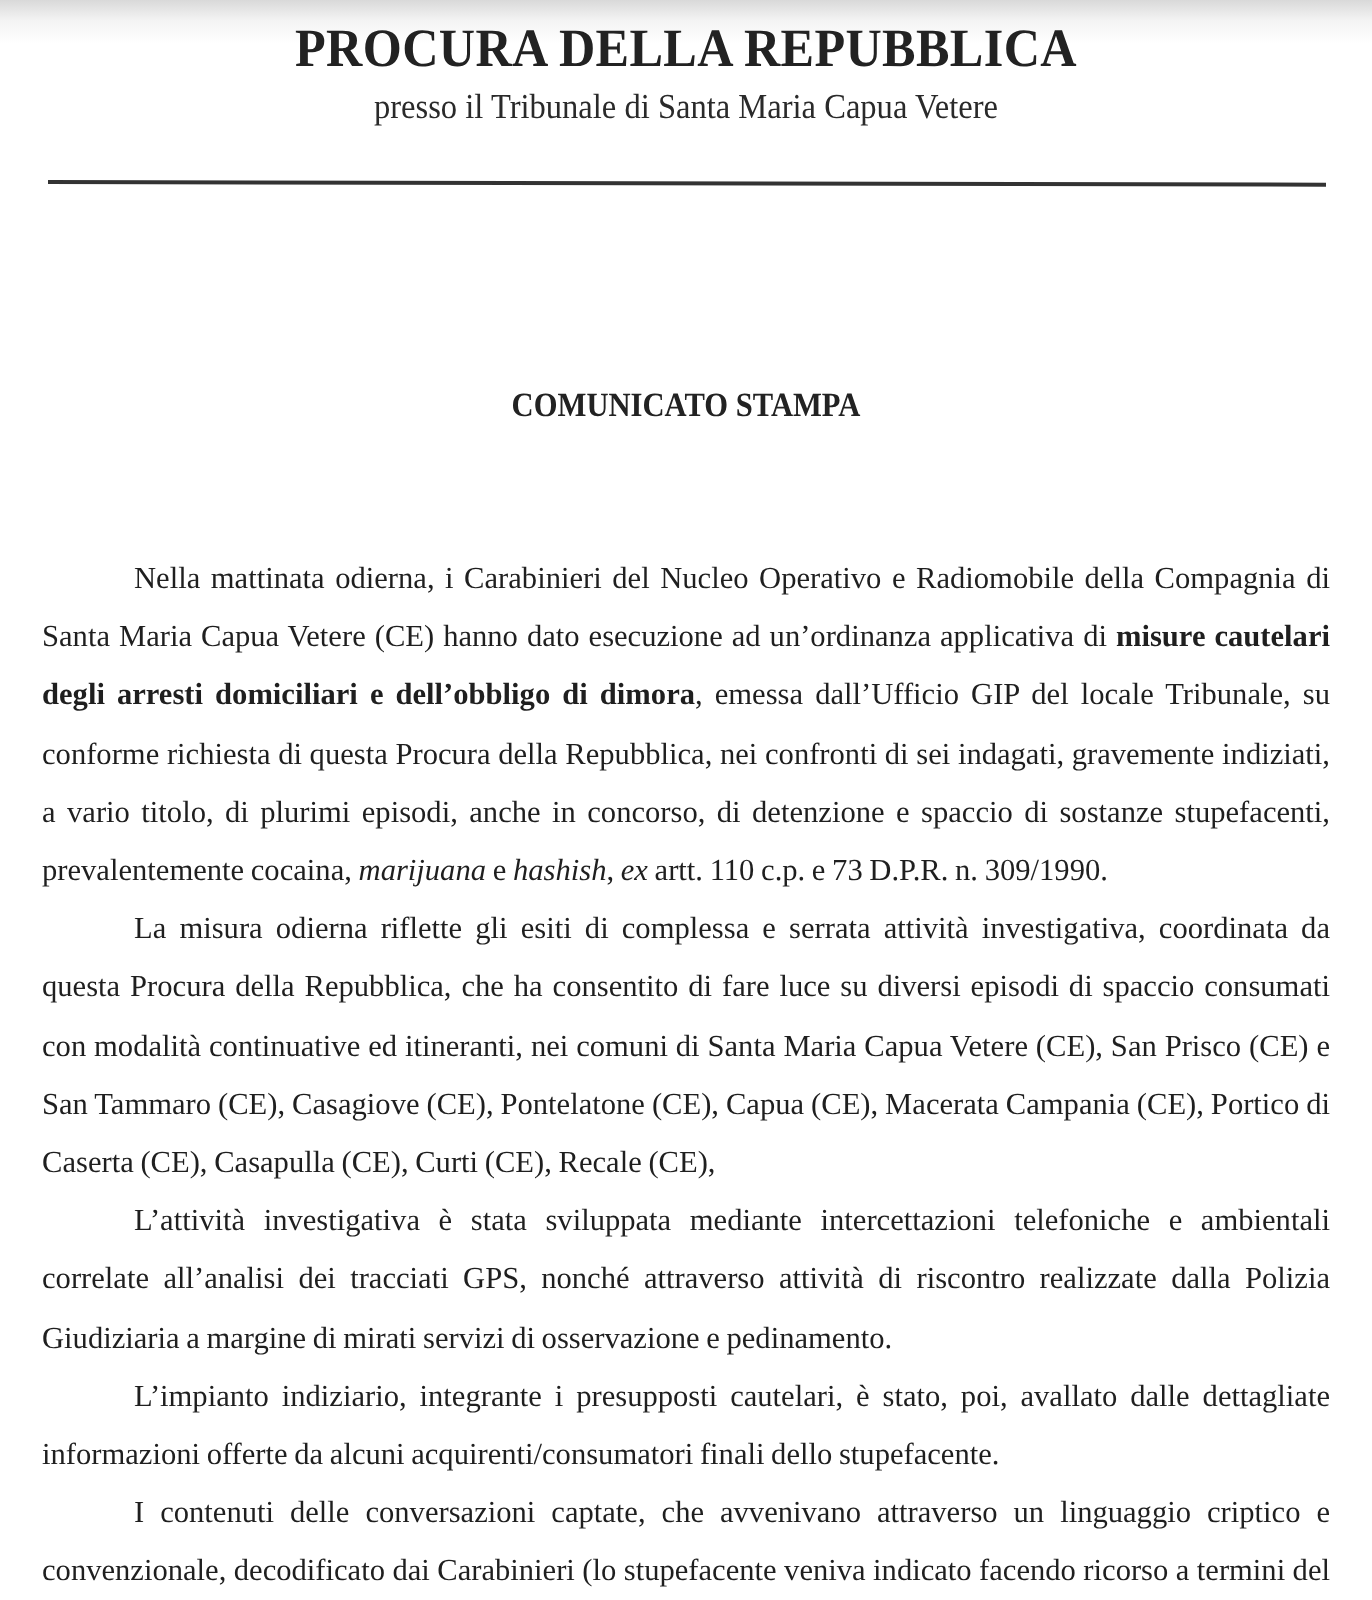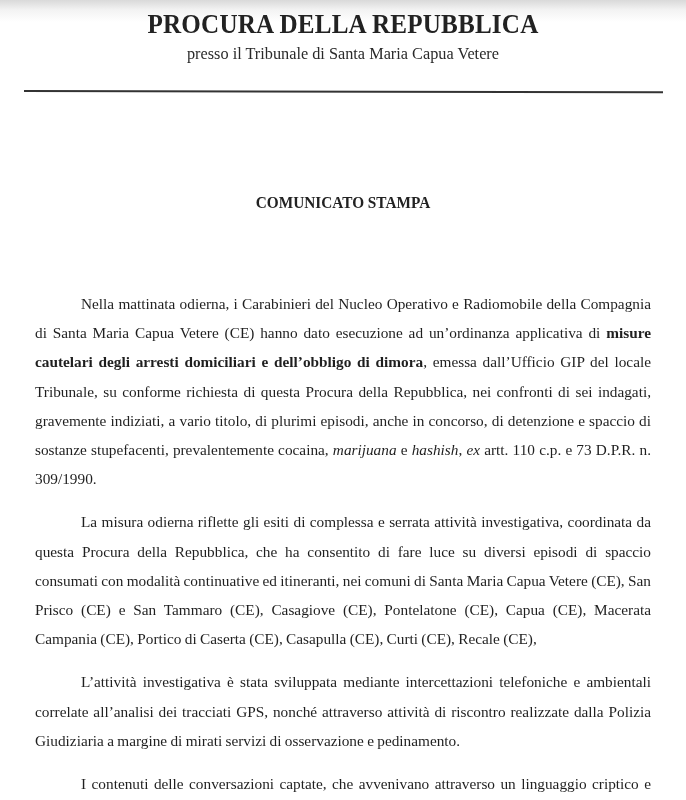--- a/index.html
+++ b/index.html
@@ -67,21 +67,21 @@
     .body-text {
       position: absolute;
       top: 275px;
       left: 21px;
       width: 644px;
       font-size: 15.3px;
       line-height: 29.2px;
       color: #1f1f1f;
     }
     .para {
-      margin: 14px;
+      margin: 0;
       text-align: justify;
       text-indent: 46px;
       word-spacing: -0.5px;
     }
     .para b { font-weight: bold; }
     .para i { font-style: italic; }
   </style>
 </head>
 <body>
 
@@ -89,15 +89,16 @@
   <div class="header-title">PROCURA DELLA REPUBBLICA</div>
   <div class="header-subtitle">presso il Tribunale di Santa Maria Capua Vetere</div>
   <div class="header-rule"></div>
 
   <div class="doc-title">COMUNICATO STAMPA</div>
 
   <div class="body-text">
     <p class="para"><span>Nella mattinata odierna, i Carabinieri del Nucleo Operativo e Radiomobile della Compagnia di Santa Maria Capua Vetere (CE) hanno dato esecuzione ad un’ordinanza applicativa di </span><b>misure cautelari degli arresti domiciliari e dell’obbligo di dimora</b><span>, emessa dall’Ufficio GIP del locale Tribunale, su conforme richiesta di questa Procura della Repubblica, nei confronti di sei indagati, gravemente indiziati, a vario titolo, di plurimi episodi, anche in concorso, di detenzione e spaccio di sostanze stupefacenti, prevalentemente cocaina, </span><i>marijuana</i><span> e </span><i>hashish</i><span>, </span><i>ex</i><span> artt. 110 c.p. e 73 D.P.R. n. 309/1990.</span></p>
     <p class="para"><span>La misura odierna riflette gli esiti di complessa e serrata attività investigativa, coordinata da questa Procura della Repubblica, che ha consentito di fare luce su diversi episodi di spaccio consumati con modalità continuative ed itineranti, nei comuni di Santa Maria Capua Vetere (CE), San Prisco (CE) e San Tammaro (CE), Casagiove (CE), Pontelatone (CE), Capua (CE), Macerata Campania (CE), Portico di Caserta (CE), Casapulla (CE), Curti (CE), Recale (CE),</span></p>
     <p class="para"><span>L’attività investigativa  è stata sviluppata mediante intercettazioni telefoniche e ambientali correlate all’analisi dei tracciati GPS, nonché attraverso attività di riscontro realizzate dalla Polizia Giudiziaria a margine di mirati servizi di osservazione e pedinamento.</span></p>
+    <p class="para"><span>L’impianto indiziario, integrante i presupposti cautelari, è stato, poi, avallato dalle dettagliate informazioni offerte da alcuni acquirenti/consumatori finali dello stupefacente.</span></p>
     <p class="para"><span>I contenuti delle conversazioni captate, che avvenivano attraverso un linguaggio criptico e convenzionale, decodificato dai Carabinieri (lo stupefacente veniva indicato facendo ricorso a termini del tipo “pezzo”, “maglietta”, “caffè”, “birra”) hanno consentito di appurare e fotografare le modalità con cui gli indagati realizzavano l’illecita attività.</span></p>
   </div>
 </div>
 
 </body></html>

